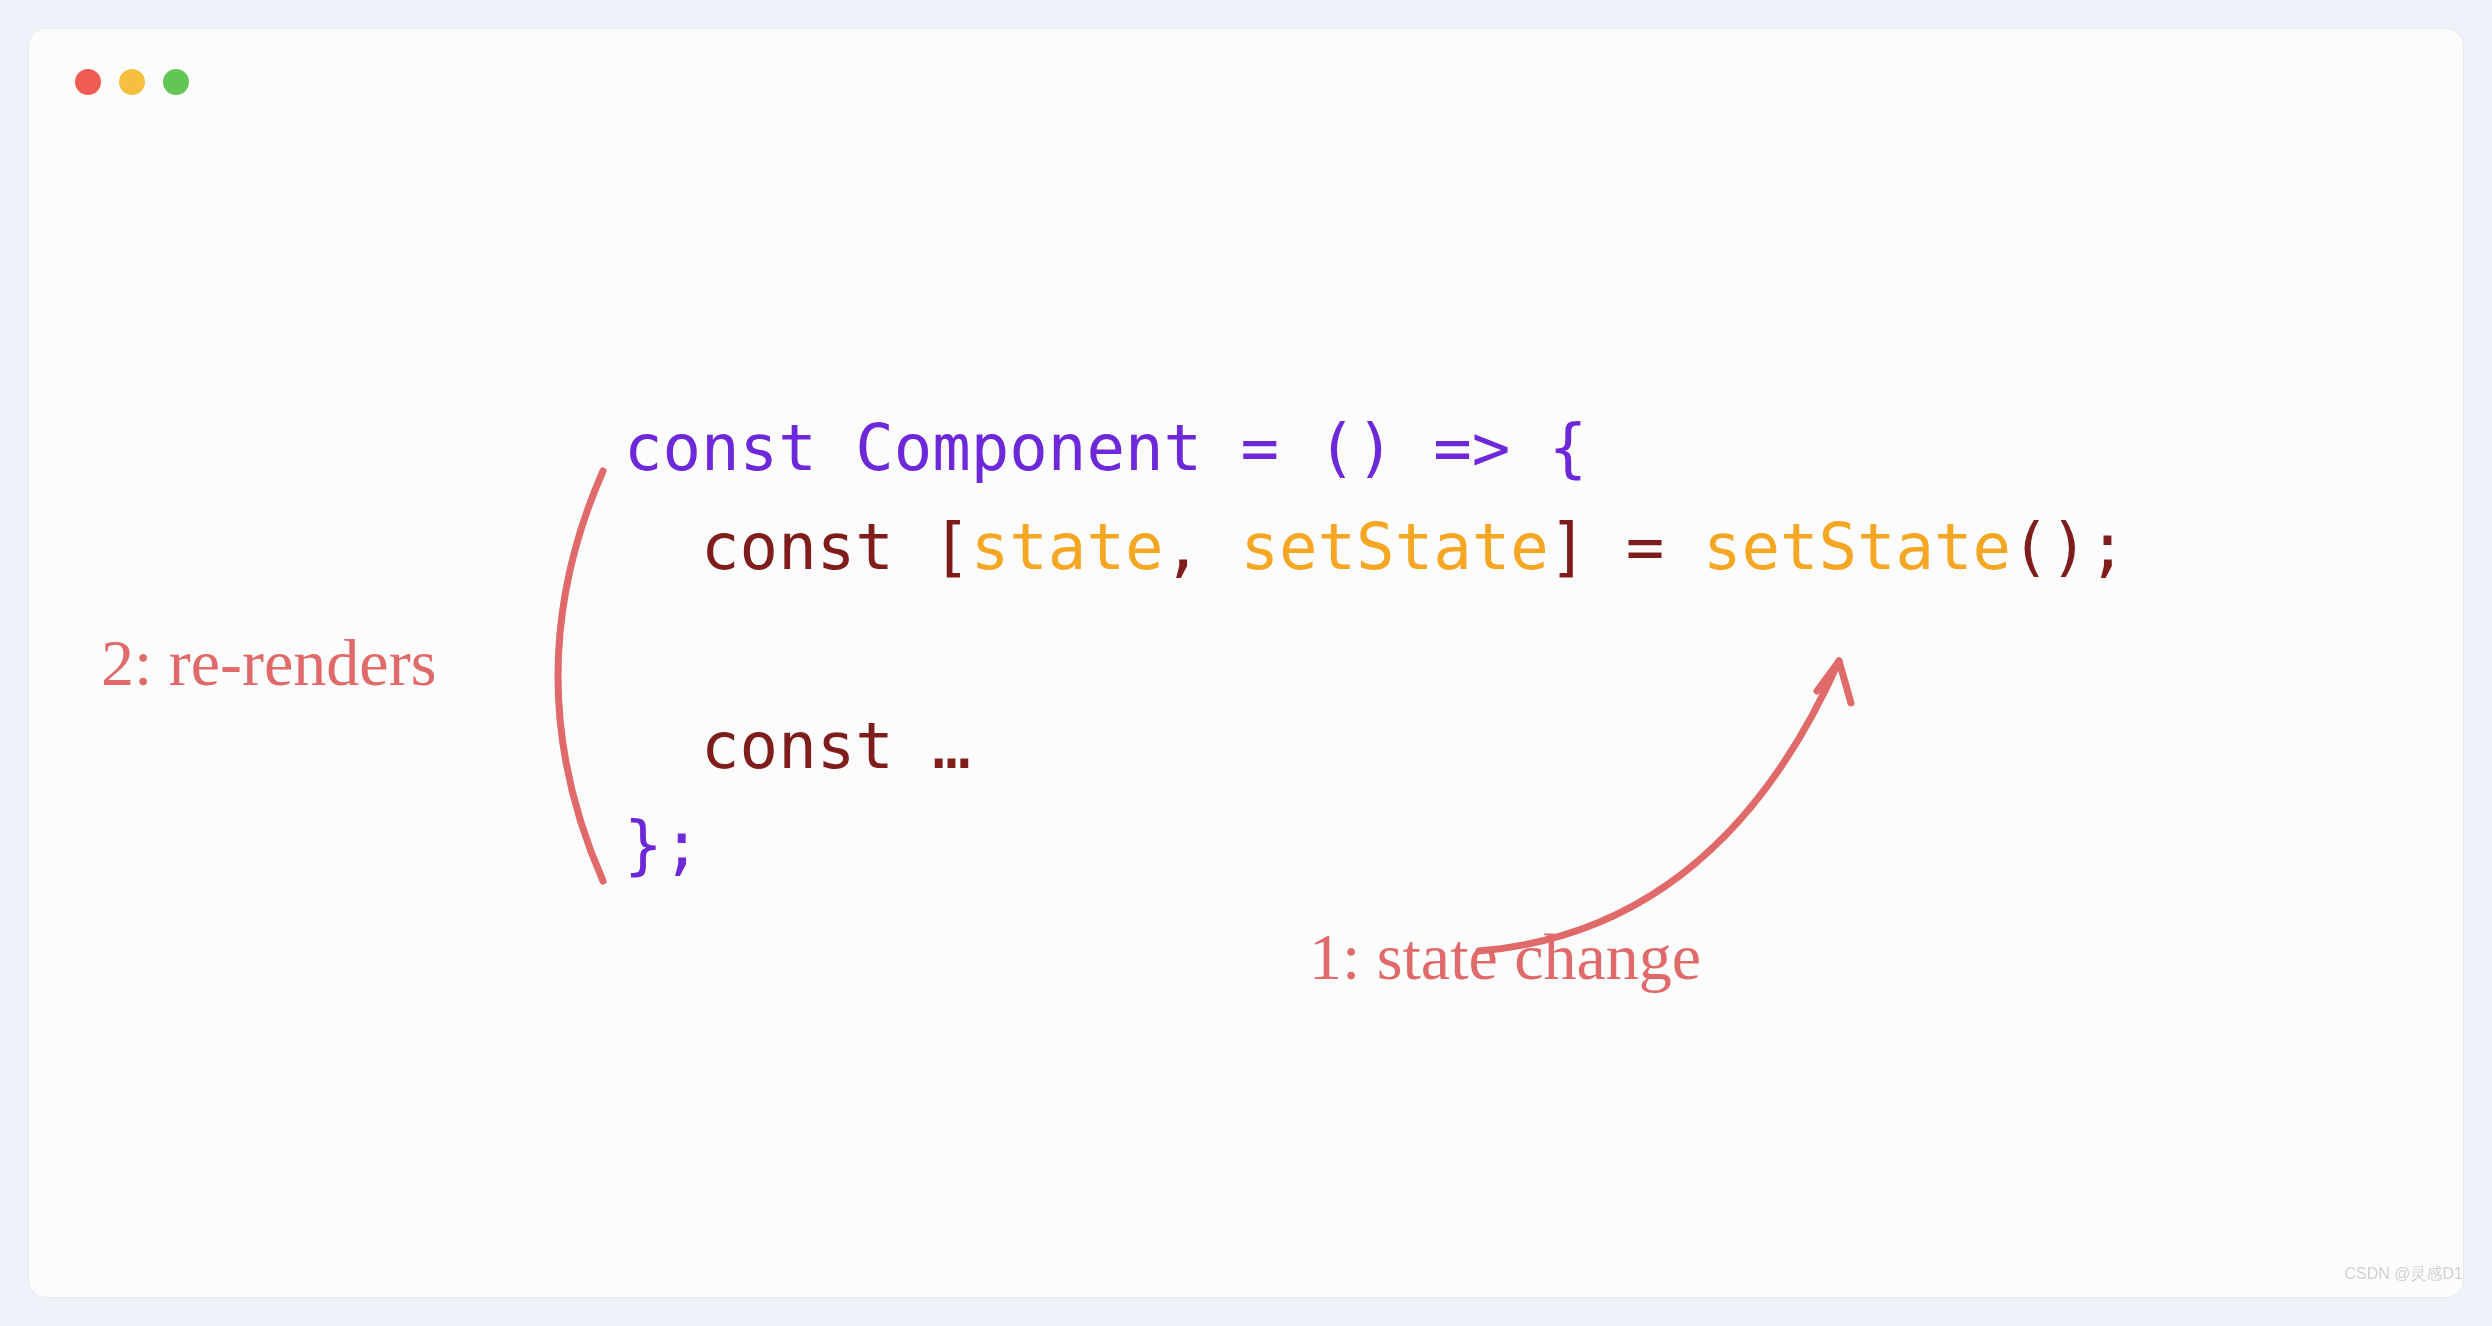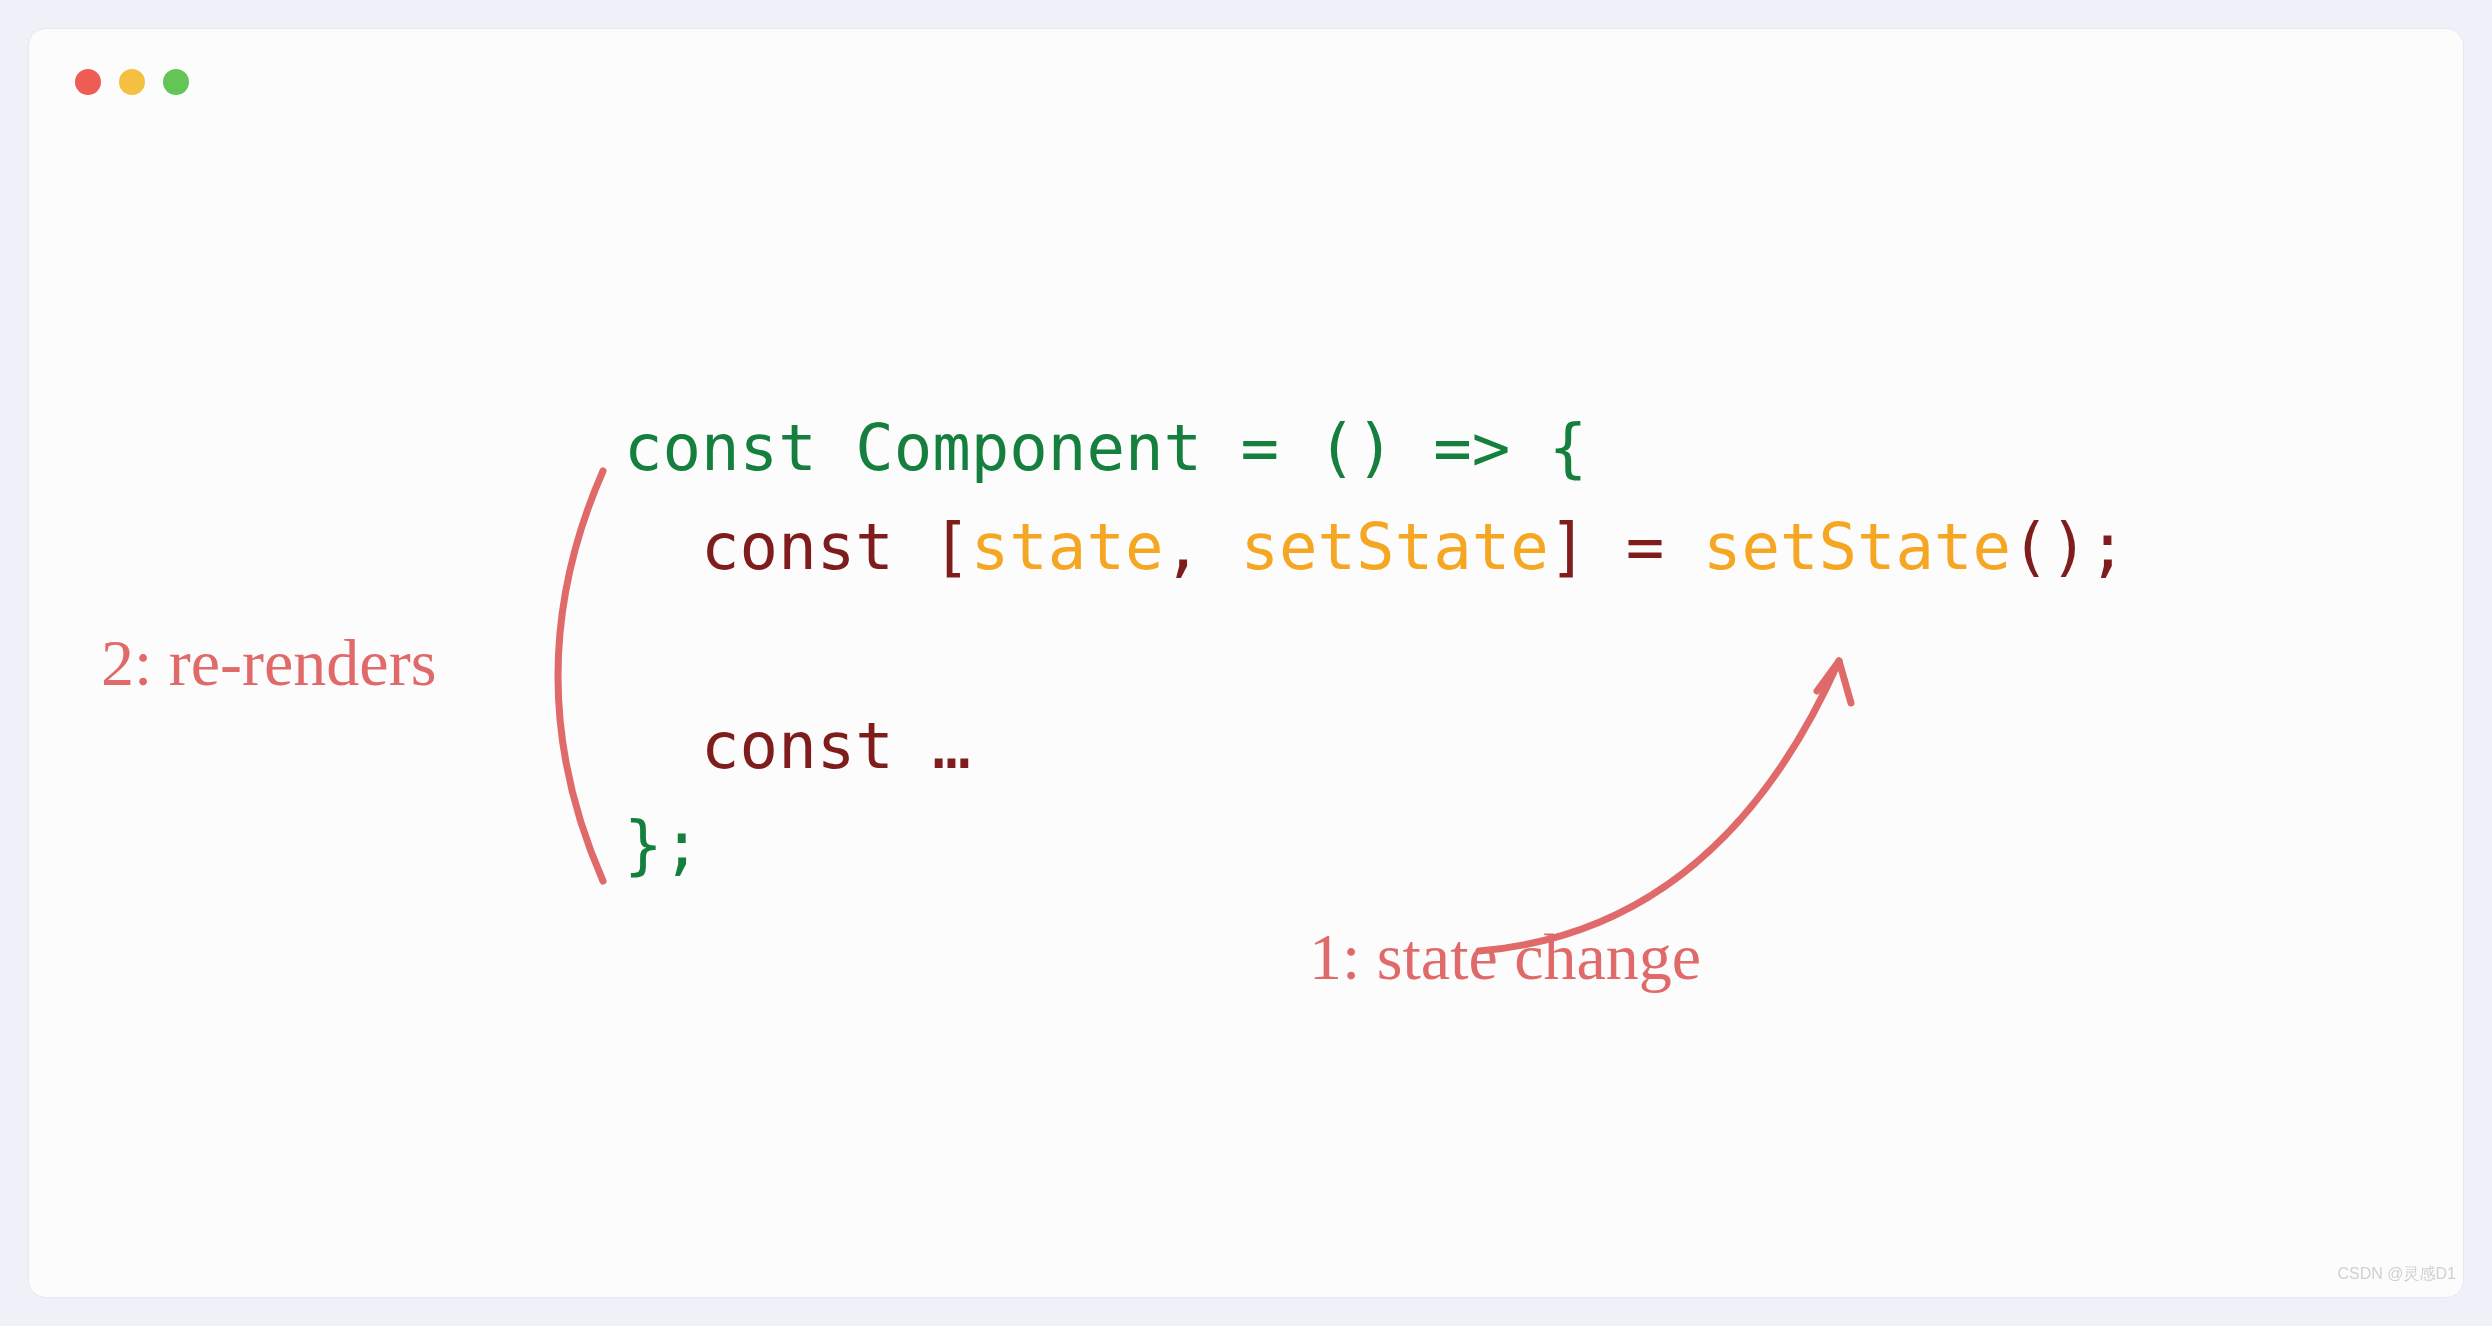--- a/index.html
+++ b/index.html
@@ -48,21 +48,21 @@
       position: absolute;
       top: 370px;
       left: 595px;
       font-family: "SF Mono", Menlo, Monaco, Consolas, monospace;
       font-size: 64px;
       line-height: 1.55;
       white-space: pre;
       color: #2b2b2b;
     }
     
-    .tok-default { color: #15803d; }
+    .tok-default { color: #6d28d9; }
     .tok-dim { color: #7f1d1d; }
     .tok-highlight { color: #f5a623; }
     
     .handwritten {
       font-family: "Comic Sans MS", "Segoe Script", cursive;
       color: #e06a6a;
       font-size: 66px;
       position: absolute;
       font-weight: 400;
     }
@@ -89,21 +89,21 @@
       position: absolute;
       top: 602px;
       left: 1410px;
       width: 440px;
       height: 340px;
     }
     
     .watermark {
       position: absolute;
       bottom: 12px;
-      right: 7px;
+      right: 0;
       font-size: 16px;
       color: #d0d0d0;
       font-family: sans-serif;
     }
   </style>
 </head>
 <body>
 
 <div class="window">
 

